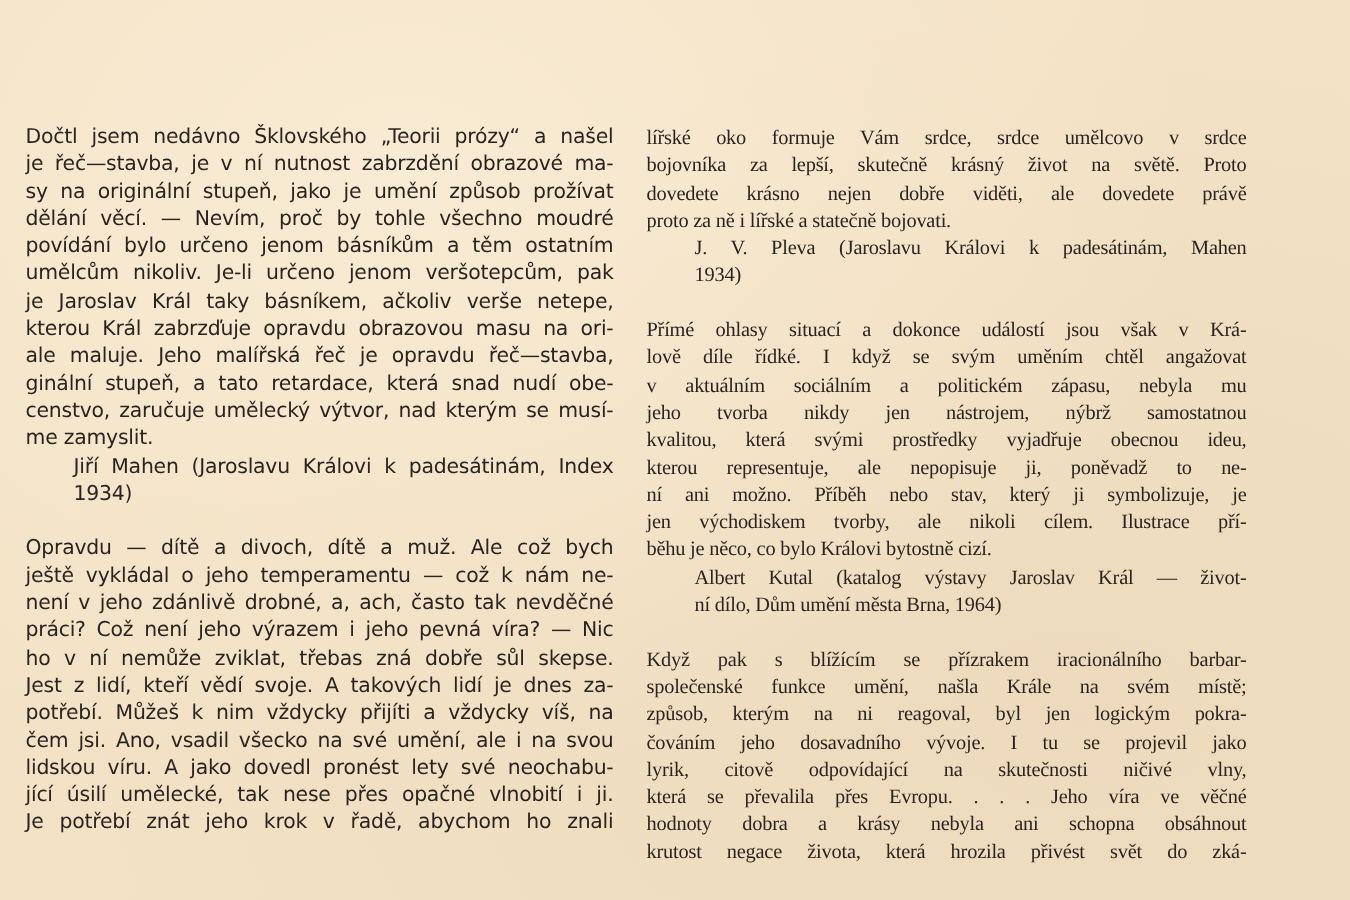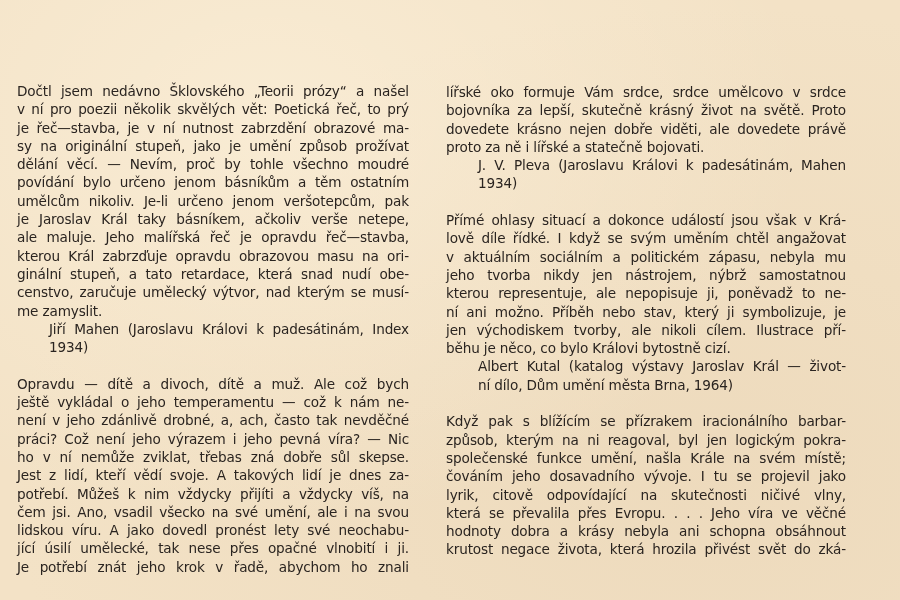--- a/index.html
+++ b/index.html
@@ -8,44 +8,43 @@
     background:#f3e2c6;
     background-image: radial-gradient(ellipse at 30% 20%, rgba(255,245,225,0.5), rgba(0,0,0,0) 60%),
                       radial-gradient(ellipse at 80% 80%, rgba(220,195,160,0.25), rgba(0,0,0,0) 70%);
     font-family: "DejaVu Sans", sans-serif;
     color:#2a2420;
     position:relative;
   }
   .page { position:absolute; left:0; top:0; width:796px; height:600px; }
   .col { position:absolute; top:82px; font-size:13.6px; line-height:18.3px; letter-spacing:-0.15px; }
   .col.left { left:17px; width:392px; }
-  .col.right { left:446px; width:400px; top:83px; }
+  .col.right { left:431px; width:400px; top:83px;font-family:Liberation Serif, serif; }
   .line { display:block; white-space:nowrap; text-align:justify; text-align-last:justify; height:18.3px; }
   .line.last { text-align-last:left; }
   .gap { height:18.3px; }
   .indent { padding-left:32px; }
   b { font-weight:normal; }
 </style>
 </head>
 <body>
 
 <div class="page">
 
   <div class="col left">
     <div>
       <span class="line">Dočtl jsem nedávno Šklovského „Teorii prózy“ a našel</span>
-      <span class="line">v ní pro poezii několik skvělých vět: Poetická řeč, to prý</span>
       <span class="line">je řeč—stavba, je v ní nutnost zabrzdění obrazové ma-</span>
       <span class="line">sy na originální stupeň, jako je umění způsob prožívat</span>
       <span class="line">dělání věcí. — Nevím, proč by tohle všechno moudré</span>
       <span class="line">povídání bylo určeno jenom básníkům a těm ostatním</span>
       <span class="line">umělcům nikoliv. Je-li určeno jenom veršotepcům, pak</span>
       <span class="line">je Jaroslav Král taky básníkem, ačkoliv verše netepe,</span>
+      <span class="line">kterou Král zabrzďuje opravdu obrazovou masu na ori-</span>
       <span class="line">ale maluje. Jeho malířská řeč je opravdu řeč—stavba,</span>
-      <span class="line">kterou Král zabrzďuje opravdu obrazovou masu na ori-</span>
       <span class="line">ginální stupeň, a tato retardace, která snad nudí obe-</span>
       <span class="line">censtvo, zaručuje umělecký výtvor, nad kterým se musí-</span>
       <span class="line last">me zamyslit.</span>
     </div>
     <div class="indent">
       <span class="line">Jiří Mahen (Jaroslavu Královi k padesátinám, Index</span>
       <span class="line last">1934)</span>
     </div>
     <div class="gap"></div>
     <div>
@@ -73,34 +72,35 @@
     <div class="indent">
       <span class="line">J. V. Pleva (Jaroslavu Královi k padesátinám, Mahen</span>
       <span class="line last">1934)</span>
     </div>
     <div class="gap"></div>
     <div>
       <span class="line">Přímé ohlasy situací a dokonce událostí jsou však v Krá-</span>
       <span class="line">lově díle řídké. I když se svým uměním chtěl angažovat</span>
       <span class="line">v aktuálním sociálním a politickém zápasu, nebyla mu</span>
       <span class="line">jeho tvorba nikdy jen nástrojem, nýbrž samostatnou</span>
+      <span class="line">kvalitou, která svými prostředky vyjadřuje obecnou ideu,</span>
       <span class="line">kterou representuje, ale nepopisuje ji, poněvadž to ne-</span>
       <span class="line">ní ani možno. Příběh nebo stav, který ji symbolizuje, je</span>
       <span class="line">jen východiskem tvorby, ale nikoli cílem. Ilustrace pří-</span>
       <span class="line last">běhu je něco, co bylo Královi bytostně cizí.</span>
     </div>
     <div class="indent">
       <span class="line">Albert Kutal (katalog výstavy Jaroslav Král — život-</span>
       <span class="line last">ní dílo, Dům umění města Brna, 1964)</span>
     </div>
     <div class="gap"></div>
     <div>
       <span class="line">Když pak s blížícím se přízrakem iracionálního barbar-</span>
+      <span class="line">společenské funkce umění, našla Krále na svém místě;</span>
       <span class="line">způsob, kterým na ni reagoval, byl jen logickým pokra-</span>
-      <span class="line">společenské funkce umění, našla Krále na svém místě;</span>
       <span class="line">čováním jeho dosavadního vývoje. I tu se projevil jako</span>
       <span class="line">lyrik, citově odpovídající na skutečnosti ničivé vlny,</span>
       <span class="line">která se převalila přes Evropu. . . . Jeho víra ve věčné</span>
       <span class="line">hodnoty dobra a krásy nebyla ani schopna obsáhnout</span>
       <span class="line">krutost negace života, která hrozila přivést svět do zká-</span>
     </div>
   </div>
 
 </div>
 

